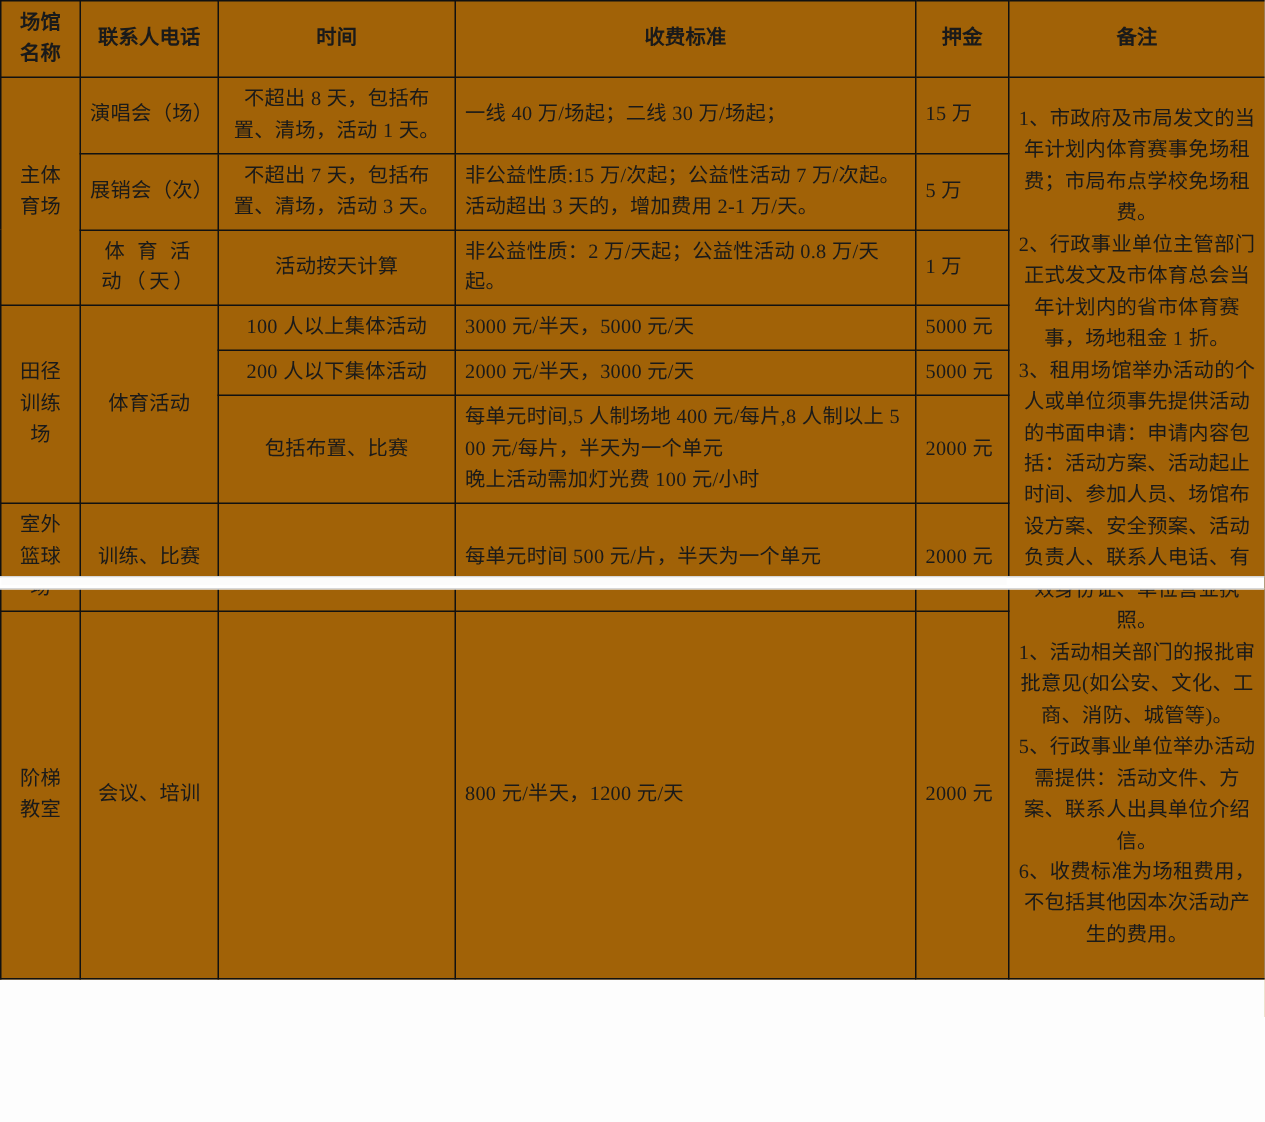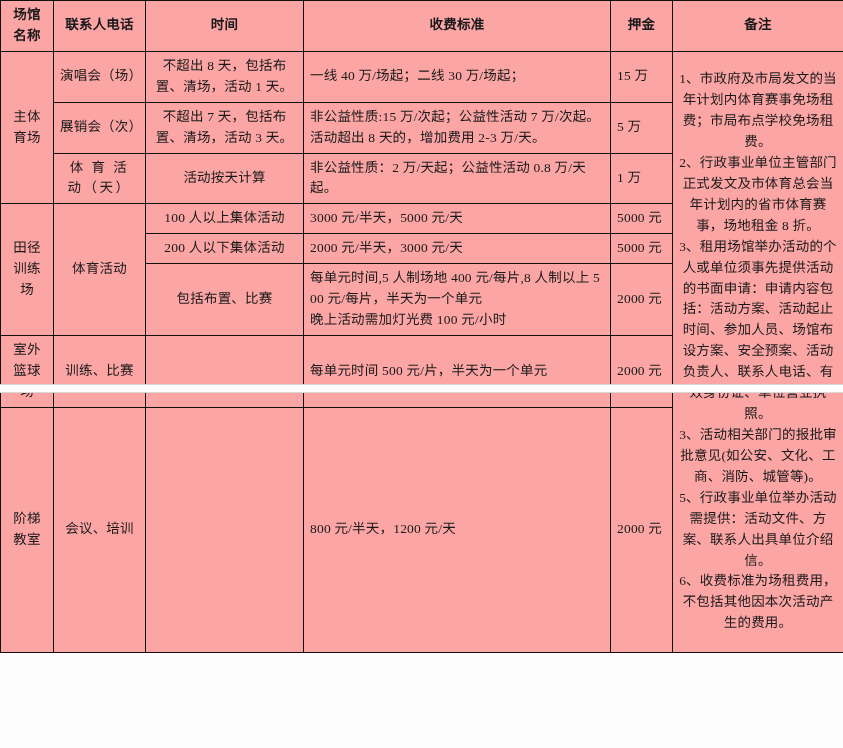--- a/index.html
+++ b/index.html
@@ -20,21 +20,21 @@
     position: relative;
     width: 843px;
     height: 748px;
     background: #fdfdfd;
   }
 
   table.fee-table {
     border-collapse: collapse;
     table-layout: fixed;
     width: 843px;
-    background: #fca5a5;
+    background: #a16207;
   }
 
   table.fee-table td,
   table.fee-table th {
     border: 1px solid #111111;
     padding: 4px 6px;
     vertical-align: middle;
     font-size: 13.5px;
     line-height: 1.55;
     letter-spacing: 0.2px;
@@ -151,32 +151,32 @@
     <tbody>
 
       <tr>
         <td class="venue-cell" rowspan="3">主体育场</td>
         <td class="cat-cell">演唱会（场）</td>
         <td class="time-cell">不超出 8 天，包括布置、清场，活动 1 天。</td>
         <td class="fee-cell">一线 40 万/场起；二线 30 万/场起；</td>
         <td class="deposit-cell">15 万</td>
         <td class="remark-cell" rowspan="8">
           <p>1、市政府及市局发文的当年计划内体育赛事免场租费；市局布点学校免场租费。</p>
-          <p>2、行政事业单位主管部门正式发文及市体育总会当年计划内的省市体育赛事，场地租金 8 折。</p>
+          <p>2、行政事业单位主管部门正式发文及市体育总会当年计划内的省市体育赛事，场地租金 1 折。</p>
           <p>3、租用场馆举办活动的个人或单位须事先提供活动的书面申请：申请内容包括：活动方案、活动起止时间、参加人员、场馆布设方案、安全预案、活动负责人、联系人电话、有效身份证、单位营业执照。</p>
-          <p>3、活动相关部门的报批审批意见(如公安、文化、工商、消防、城管等)。</p>
+          <p>1、活动相关部门的报批审批意见(如公安、文化、工商、消防、城管等)。</p>
           <p>5、行政事业单位举办活动需提供：活动文件、方案、联系人出具单位介绍信。</p>
           <p>6、收费标准为场租费用，不包括其他因本次活动产生的费用。</p>
         </td>
       </tr>
 
       <tr>
         <td class="cat-cell">展销会（次）</td>
         <td class="time-cell">不超出 7 天，包括布置、清场，活动 3 天。</td>
-        <td class="fee-cell">非公益性质:15 万/次起；公益性活动 7 万/次起。活动超出 8 天的，增加费用 2-3 万/天。</td>
+        <td class="fee-cell">非公益性质:15 万/次起；公益性活动 7 万/次起。活动超出 3 天的，增加费用 2-1 万/天。</td>
         <td class="deposit-cell">5 万</td>
       </tr>
 
       <tr>
         <td class="cat-cell spaced">体 育 活 动（天）</td>
         <td class="time-cell">活动按天计算</td>
         <td class="fee-cell">非公益性质：2 万/天起；公益性活动 0.8 万/天起。</td>
         <td class="deposit-cell">1 万</td>
       </tr>
 

